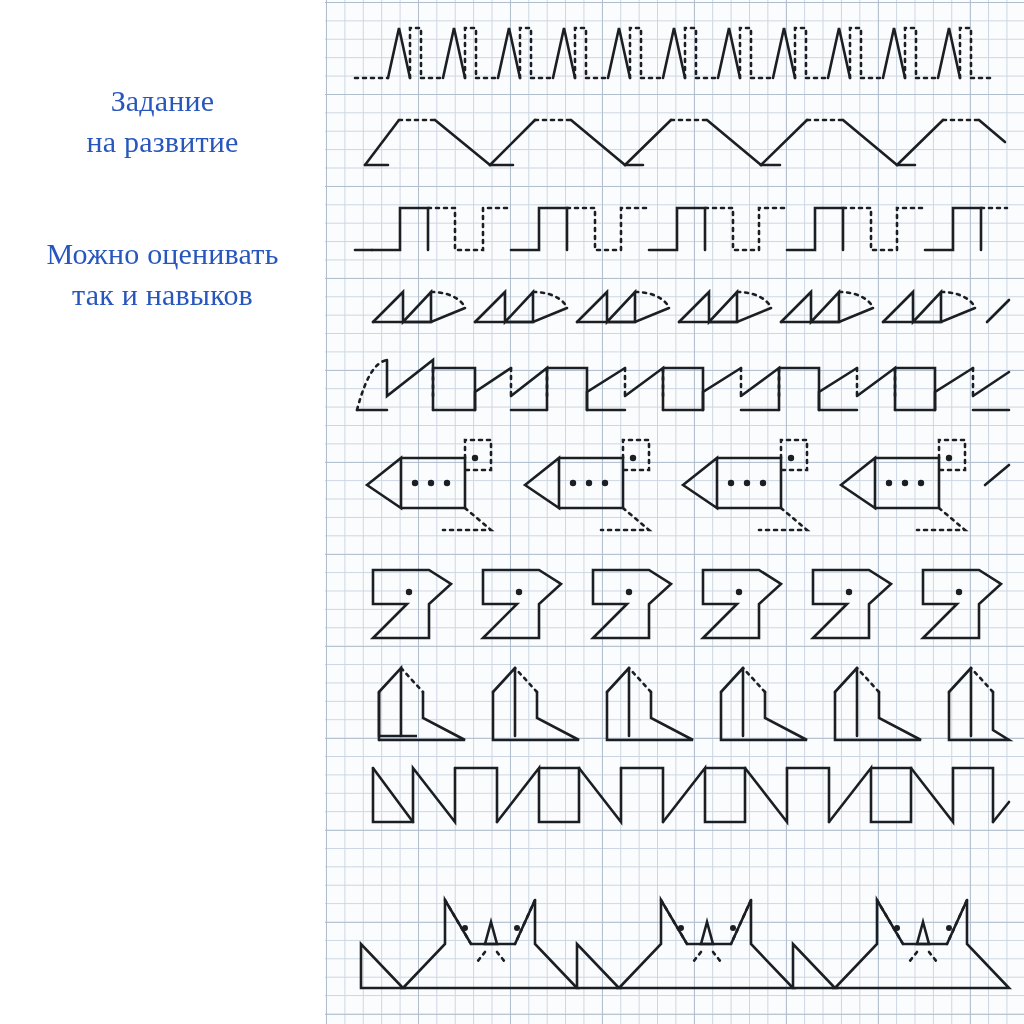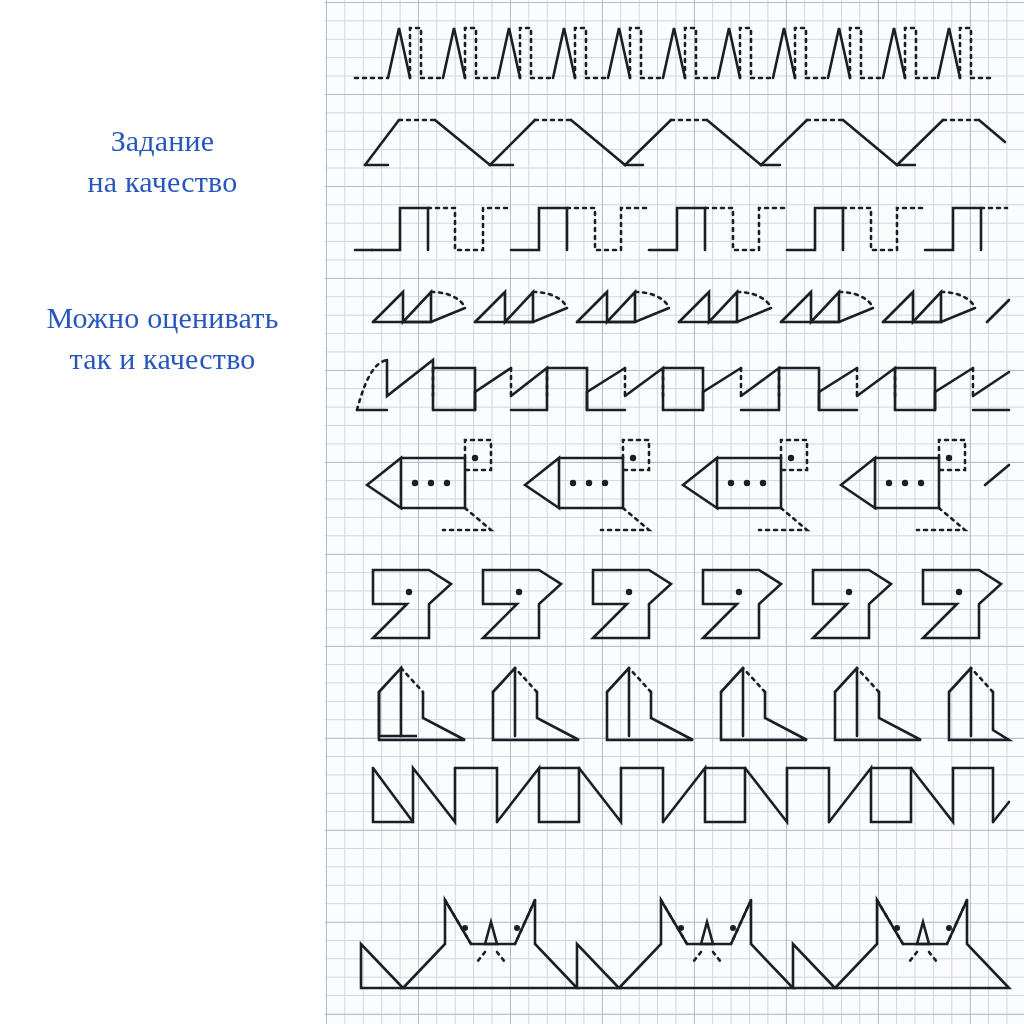--- a/index.html
+++ b/index.html
@@ -22,37 +22,37 @@
     left: 0;
     top: 0;
     width: 325px;
     height: 1024px;
     background: #ffffff;
     display: flex;
     flex-direction: column;
     justify-content: flex-start;
     align-items: center;
     box-sizing: border-box;
-    padding-top: 120px;
+    padding-top: 80px;
   }
   .caption-block {
     text-align: center;
     color: #2756bd;
     font-family: "Liberation Serif", serif;
     font-size: 30px;
     line-height: 1.38;
     letter-spacing: 0.2px;
     width: 318px;
   }
   .caption-block .line {
     display: block;
     white-space: nowrap;
   }
   #caption-block-2 {
-    margin-top: 94px;
+    margin-top: 70px;
   }
 
   
   #worksheet {
     position: absolute;
     left: 325px;
     top: 0;
     width: 699px;
     height: 1024px;
     background: #fbfcfd;
@@ -106,25 +106,25 @@
   }
 </style>
 </head>
 <body>
 
 <div id="page">
 
   <div id="caption-panel">
     <div class="caption-block" id="caption-block-1">
       <span class="line">Задание</span>
-      <span class="line">на качество</span>
+      <span class="line">на развитие</span>
     </div>
     <div class="caption-block" id="caption-block-2">
       <span class="line">Можно оценивать</span>
-      <span class="line">так и качество</span>
+      <span class="line">так и навыков</span>
     </div>
   </div>
 
   <div id="worksheet">
     <div id="grid-small"></div>
     <div id="grid-large"></div>
 
     <div id="patterns">
       <svg viewBox="0 0 699 1024" xmlns="http://www.w3.org/2000/svg">
 

